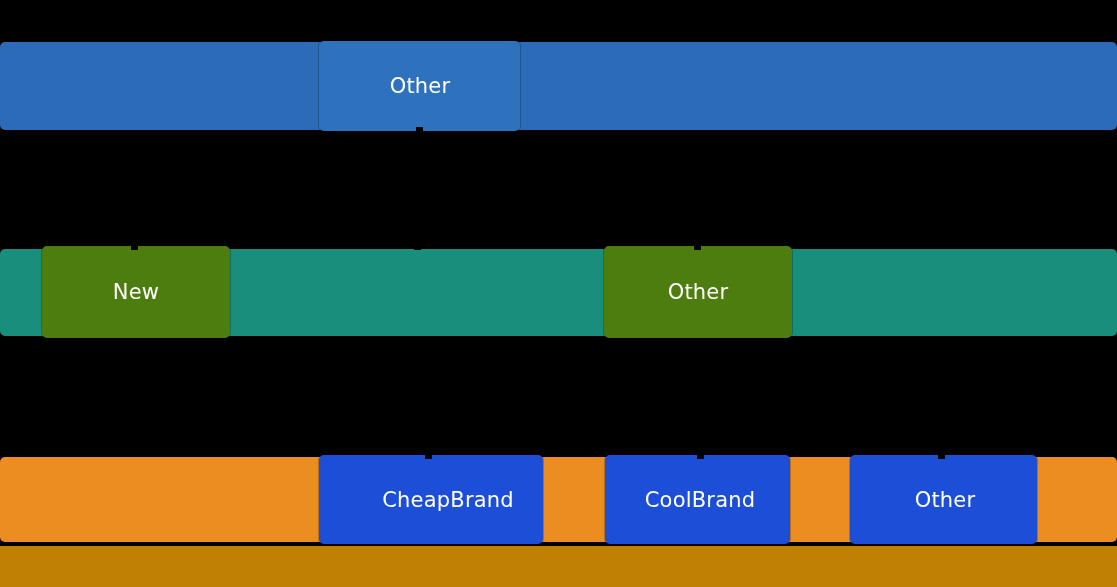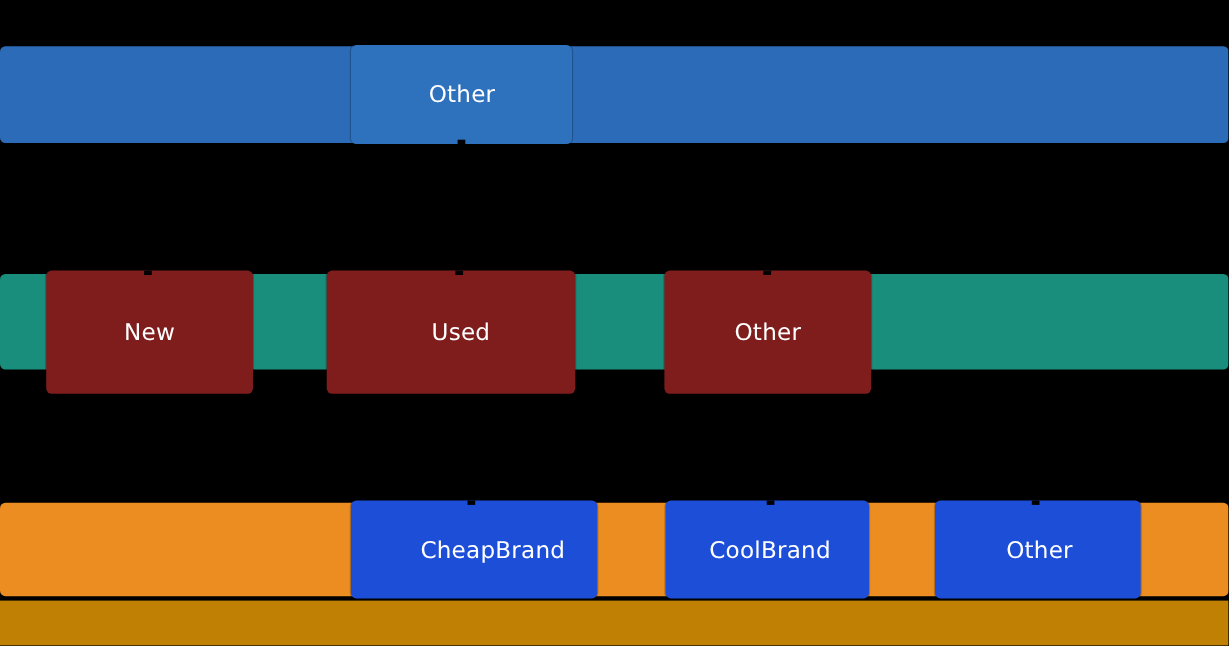--- a/index.html
+++ b/index.html
@@ -20,21 +20,21 @@
   .band.l1 { top: 42px;  height: 88px; background: #2b6bb7; }
   .band.l2 { top: 249px; height: 87px; background: #1a8e7c; }
   .band.l3 { top: 457px; height: 85px; background: #eb8d20; }
   .band.l4 { top: 546px; height: 41px; background: #bf8004; border-radius: 0; }
   .node {
     position: absolute;
     border-radius: 5px;
     box-shadow: 0 0 0 1px rgba(0,0,0,0.22);
   }
   .node.l1 { top: 41px;  height: 90px; background: #2e71bd; }
-  .node.l2 { top: 246px; height: 112px; background: #7f1d1d; text-align: right; }
+  .node.l2 { top: 246px; height: 92px; background: #4d7c0f; text-align: right; }
   .node.l3 { top: 455px; height: 89px; background: #1d4ed8; }
   .nlabel {
     position: absolute;
     top: 50%;
     transform: translate(-50%, -50%);
     white-space: nowrap;
     color: #ffffff;
     font-size: 21px;
     letter-spacing: 0.2px;
   }
@@ -53,23 +53,20 @@
   <div class="band l1"></div>
   <div class="node l1" style="left: 319px; width: 201px;">
     <span class="nlabel" style="left: 101px;">Other</span>
   </div>
   <div class="notch" style="left: 416px; top: 127px;"></div>
 
   <div class="band l2"></div>
   <div class="node l2" style="left: 42px; width: 188px;">
     <span class="nlabel" style="left: 94px;">New</span>
   </div>
-  <div class="node l2" style="left: 297px; width: 226px;">
-    <span class="nlabel" style="left: 122px;">Used</span>
-  </div>
   <div class="node l2" style="left: 604px; width: 188px;">
     <span class="nlabel" style="left: 94px;">Other</span>
   </div>
   <div class="notch" style="left: 131px; top: 246px;"></div>
   <div class="notch" style="left: 414px; top: 246px;"></div>
   <div class="notch" style="left: 694px; top: 246px;"></div>
 
   <div class="band l3"></div>
   <div class="node l3" style="left: 319px; width: 224px;">
     <span class="nlabel" style="left: 129px;">CheapBrand</span>

